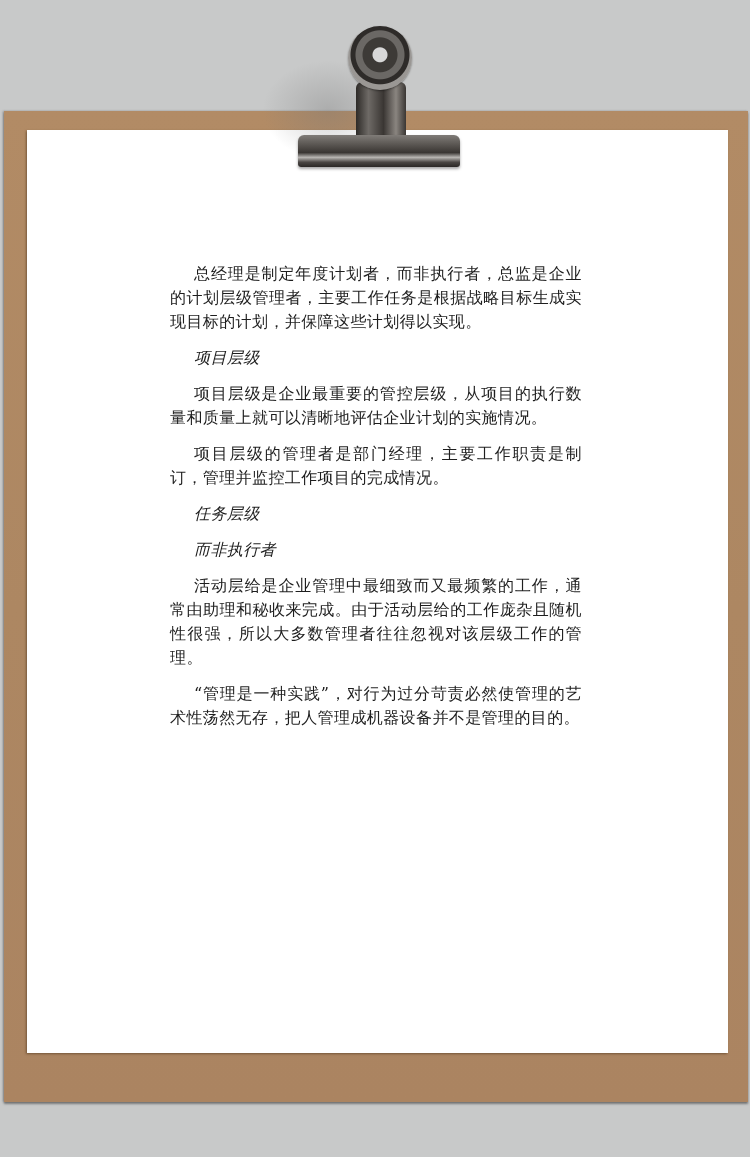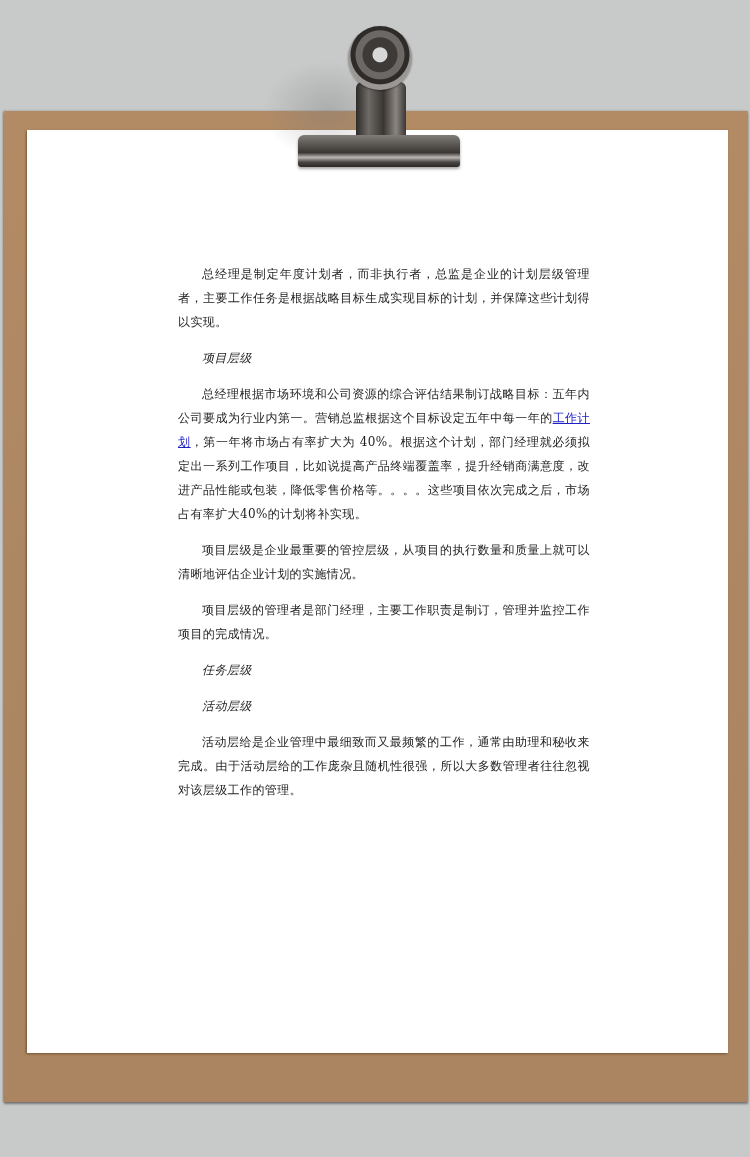--- a/index.html
+++ b/index.html
@@ -32,39 +32,39 @@
       background: linear-gradient(90deg, #2d2a27 0%, #6e6a66 25%, #3a3633 55%, #8a8580 80%, #3a3633 100%);
       border-radius: 6px 6px 0 0;
     }
     .clip-bar {
       position: absolute; left: 298px; top: 135px; width: 162px; height: 32px;
       background: linear-gradient(180deg, #807c78 0%, #5a5652 30%, #3a3633 55%, #b8b5b2 70%, #4a4643 85%, #2a2725 100%);
       border-radius: 6px 6px 3px 3px;
       box-shadow: 0 2px 3px rgba(0,0,0,0.35);
     }
     .content {
-      position: absolute; left: 178px; top: 262px; width: 412px;
-      font-size: 12px; color: #1e1e1e; line-height: 24px; letter-spacing: 0.4px;
+      position: absolute; left: 170px; top: 262px; width: 412px;
+      font-size: 16px; color: #1e1e1e; line-height: 24px; letter-spacing: 0.4px;
     }
     .content p { margin: 0 0 12px 0; text-indent: 24px; text-align: justify; }
     .content p.h { margin-bottom: 12px; font-style: italic; }
     .content a { color: #2020c8; text-decoration: underline; }
   </style>
 </head>
 <body>
 
 <div class="board"></div>
 <div class="paper"></div>
 <div class="clip-shadow"></div>
 <div class="clip-neck"></div>
 <div class="clip-ring"></div>
 <div class="clip-bar"></div>
 
 <div class="content">
   <p>总经理是制定年度计划者，而非执行者，总监是企业的计划层级管理者，主要工作任务是根据战略目标生成实现目标的计划，并保障这些计划得以实现。</p>
   <p class="h">项目层级</p>
-  <p><span>总经理根据市场环境和公司资源的综合评估结果制订战略目标：五年内公司要成为行业内第一。营销总监根据这个目标设定五年中每一年的</span><a>工作计划</a><span>，第一年将市场占有率扩大为 40%。根据这个计划，部门经理就必须拟定出一系列工作项目，比如说提高产品终端覆盖率，提升经销商满意度，改进产品性能或包装，降低零售价格等。。。。这些项目依次完成之后，市场占有率扩大40%的计划将补实现。</span></p>
   <p>项目层级是企业最重要的管控层级，从项目的执行数量和质量上就可以清晰地评估企业计划的实施情况。</p>
   <p>项目层级的管理者是部门经理，主要工作职责是制订，管理并监控工作项目的完成情况。</p>
   <p class="h">任务层级</p>
-  <p class="h">活动层级</p>
+  <p class="h">而非执行者</p>
   <p>活动层给是企业管理中最细致而又最频繁的工作，通常由助理和秘收来完成。由于活动层给的工作庞杂且随机性很强，所以大多数管理者往往忽视对该层级工作的管理。</p>
+  <p>“管理是一种实践”，对行为过分苛责必然使管理的艺术性荡然无存，把人管理成机器设备并不是管理的目的。</p>
 </div>
 
 </body></html>

